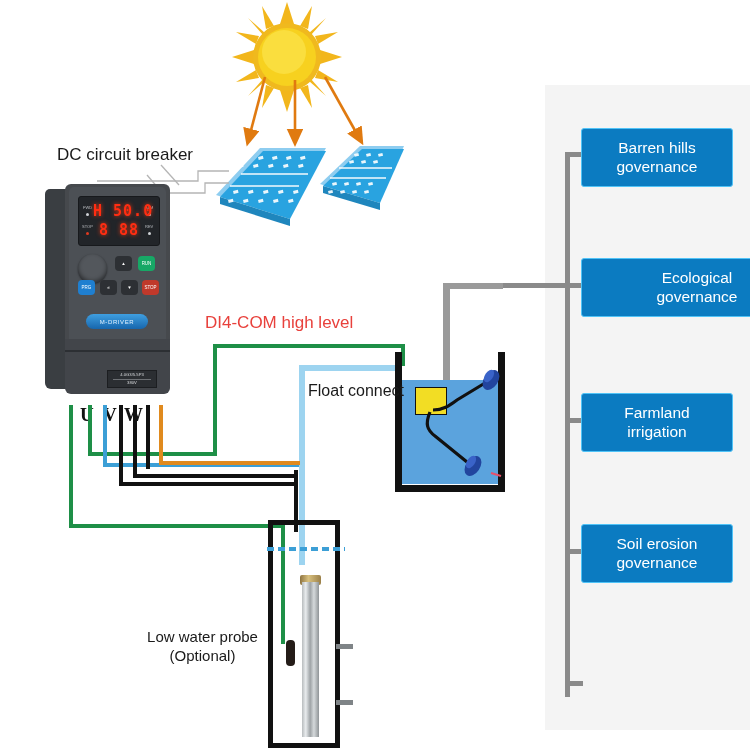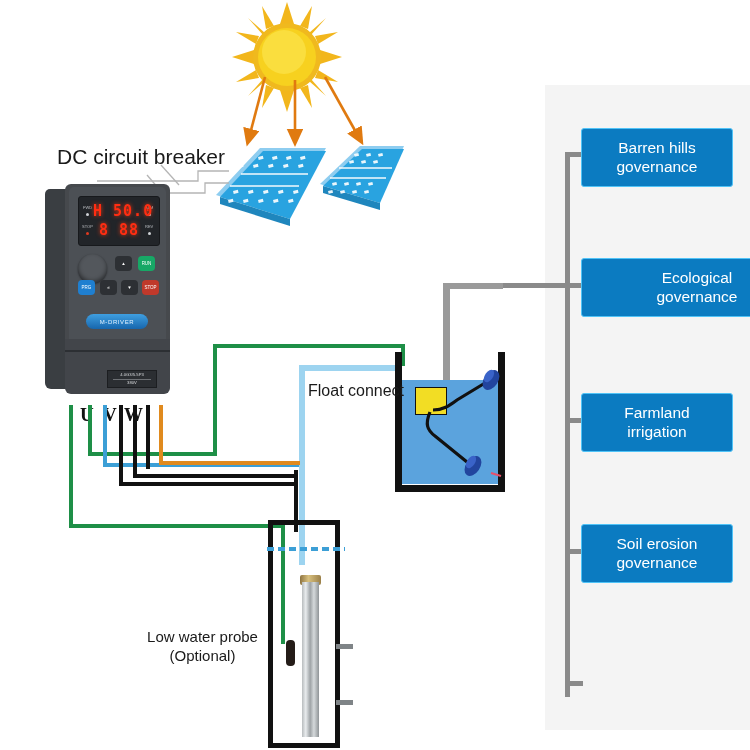--- a/index.html
+++ b/index.html
@@ -9,21 +9,21 @@
   
   .right-panel{position:absolute;left:545px;top:85px;width:205px;height:645px;background:#f4f4f4;}
   .app-box{position:absolute;background:#0b7bc1;border:1.5px solid #4fc3f7;border-radius:3px;
            display:flex;align-items:center;justify-content:center;text-align:center;
            color:#ffffff;font-size:15.5px;line-height:1.18;font-family:"Liberation Sans",sans-serif;}
   .bus-v{position:absolute;background:#8a8a8a;}
   .bus-h{position:absolute;background:#8a8a8a;}
 
   
   .lbl{position:absolute;white-space:nowrap;font-family:"Liberation Sans",sans-serif;}
-  .lbl-dark{color:#1a1a1a;font-size:21px;}
+  .lbl-dark{color:#1a1a1a;font-size:17px;}
   .lbl-blue{color:#3399dd;font-size:18px;}
   .lbl-red{color:#e8413c;font-size:17px;}
   .lbl-small{color:#1a1a1a;font-size:15px;text-align:center;line-height:1.25;white-space:normal;}
 
   
   .w{position:absolute;}
   .w-green{background:#1e8f47;}
   .w-blue{background:#3c9fd6;}
   .w-black{background:#111111;}
   .w-orange{background:#e08a1e;}
@@ -329,19 +329,20 @@
       <div class="pump-ring" style="top:118px;"></div>
     </div>
     <div class="probe"></div>
   </div>
 
   <svg style="position:absolute;left:265px;top:545px;width:82px;height:8px;">
     <line x1="2" y1="4" x2="80" y2="4" stroke="#3c9fd6" stroke-width="4" stroke-dasharray="7,4"></line>
   </svg>
 
   <span class="lbl lbl-dark" style="left:57px;top:145px;">DC circuit breaker</span>
+  <span class="lbl lbl-red" style="left:205px;top:313px;">DI4-COM high level</span>
   <span class="lbl lbl-dark" style="left:308px;top:382px;font-size:16px;">Float connect</span>
   <div class="lbl lbl-small" style="left:135px;top:628px;width:135px;">
     <span>Low water probe</span><br>
     <span>(Optional)</span>
   </div>
 
 </div>
 
 </body></html>

